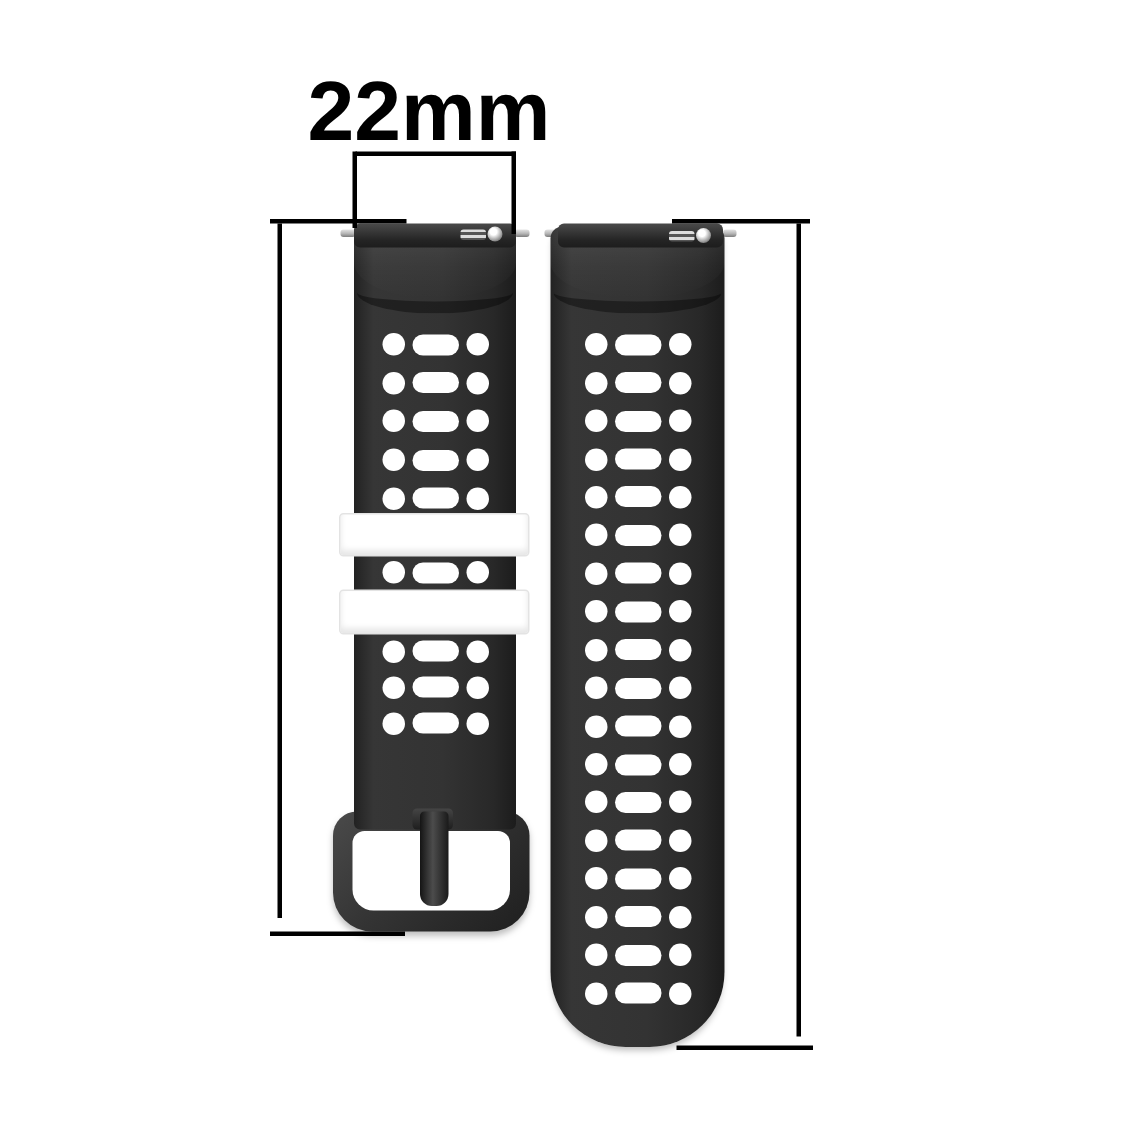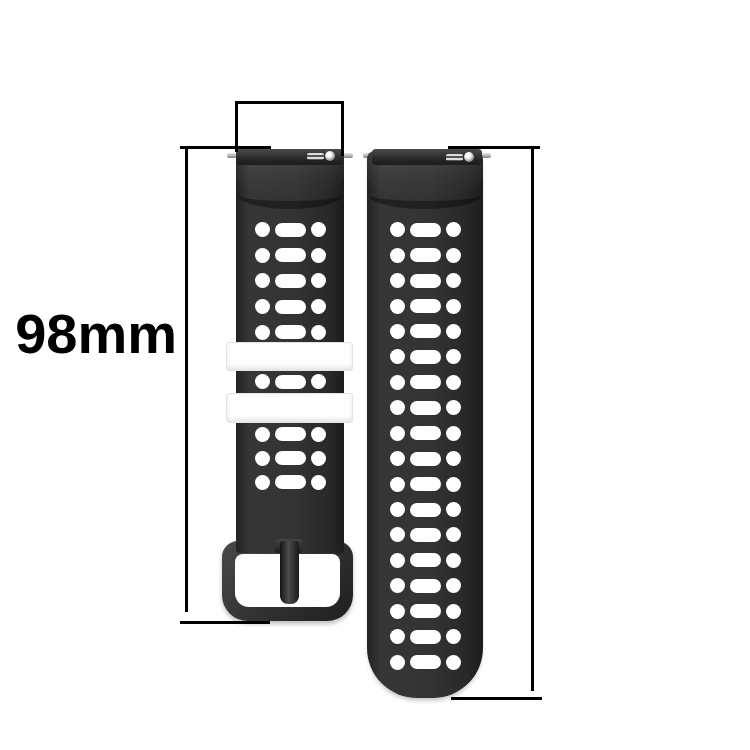--- a/index.html
+++ b/index.html
@@ -75,21 +75,21 @@
   .prong-hinge{position:absolute;left:275px;top:539px;width:27px;height:14px;z-index:5;
     background:linear-gradient(to bottom,#454545,#1e1e1e);border-radius:3px;}
   .prong{position:absolute;left:280px;top:541px;width:19px;height:63px;z-index:5;
     background:linear-gradient(90deg,#141414,#4c4c4c 45%,#1a1a1a);border-radius:3px 3px 8px 8px;}
 </style>
 </head>
 <body>
 
 <div class="canvas">
 
-  <div class="dim-label lbl-left">98mm</div>
+  <div class="dim-label lbl-width">22mm</div>
 
   <div class="dline" style="left:237px;top:101px;width:107px;height:3px;"></div>
   <div class="dline" style="left:235px;top:101px;width:3px;height:51px;"></div>
   <div class="dline" style="left:341px;top:101px;width:3px;height:55px;"></div>
 
   <div class="dline" style="left:180px;top:146px;width:91px;height:3px;"></div>
   <div class="dline" style="left:185px;top:149px;width:3px;height:463px;"></div>
   <div class="dline" style="left:180px;top:621px;width:90px;height:3px;"></div>
 
   <div class="dline" style="left:448px;top:146px;width:92px;height:3px;"></div>

